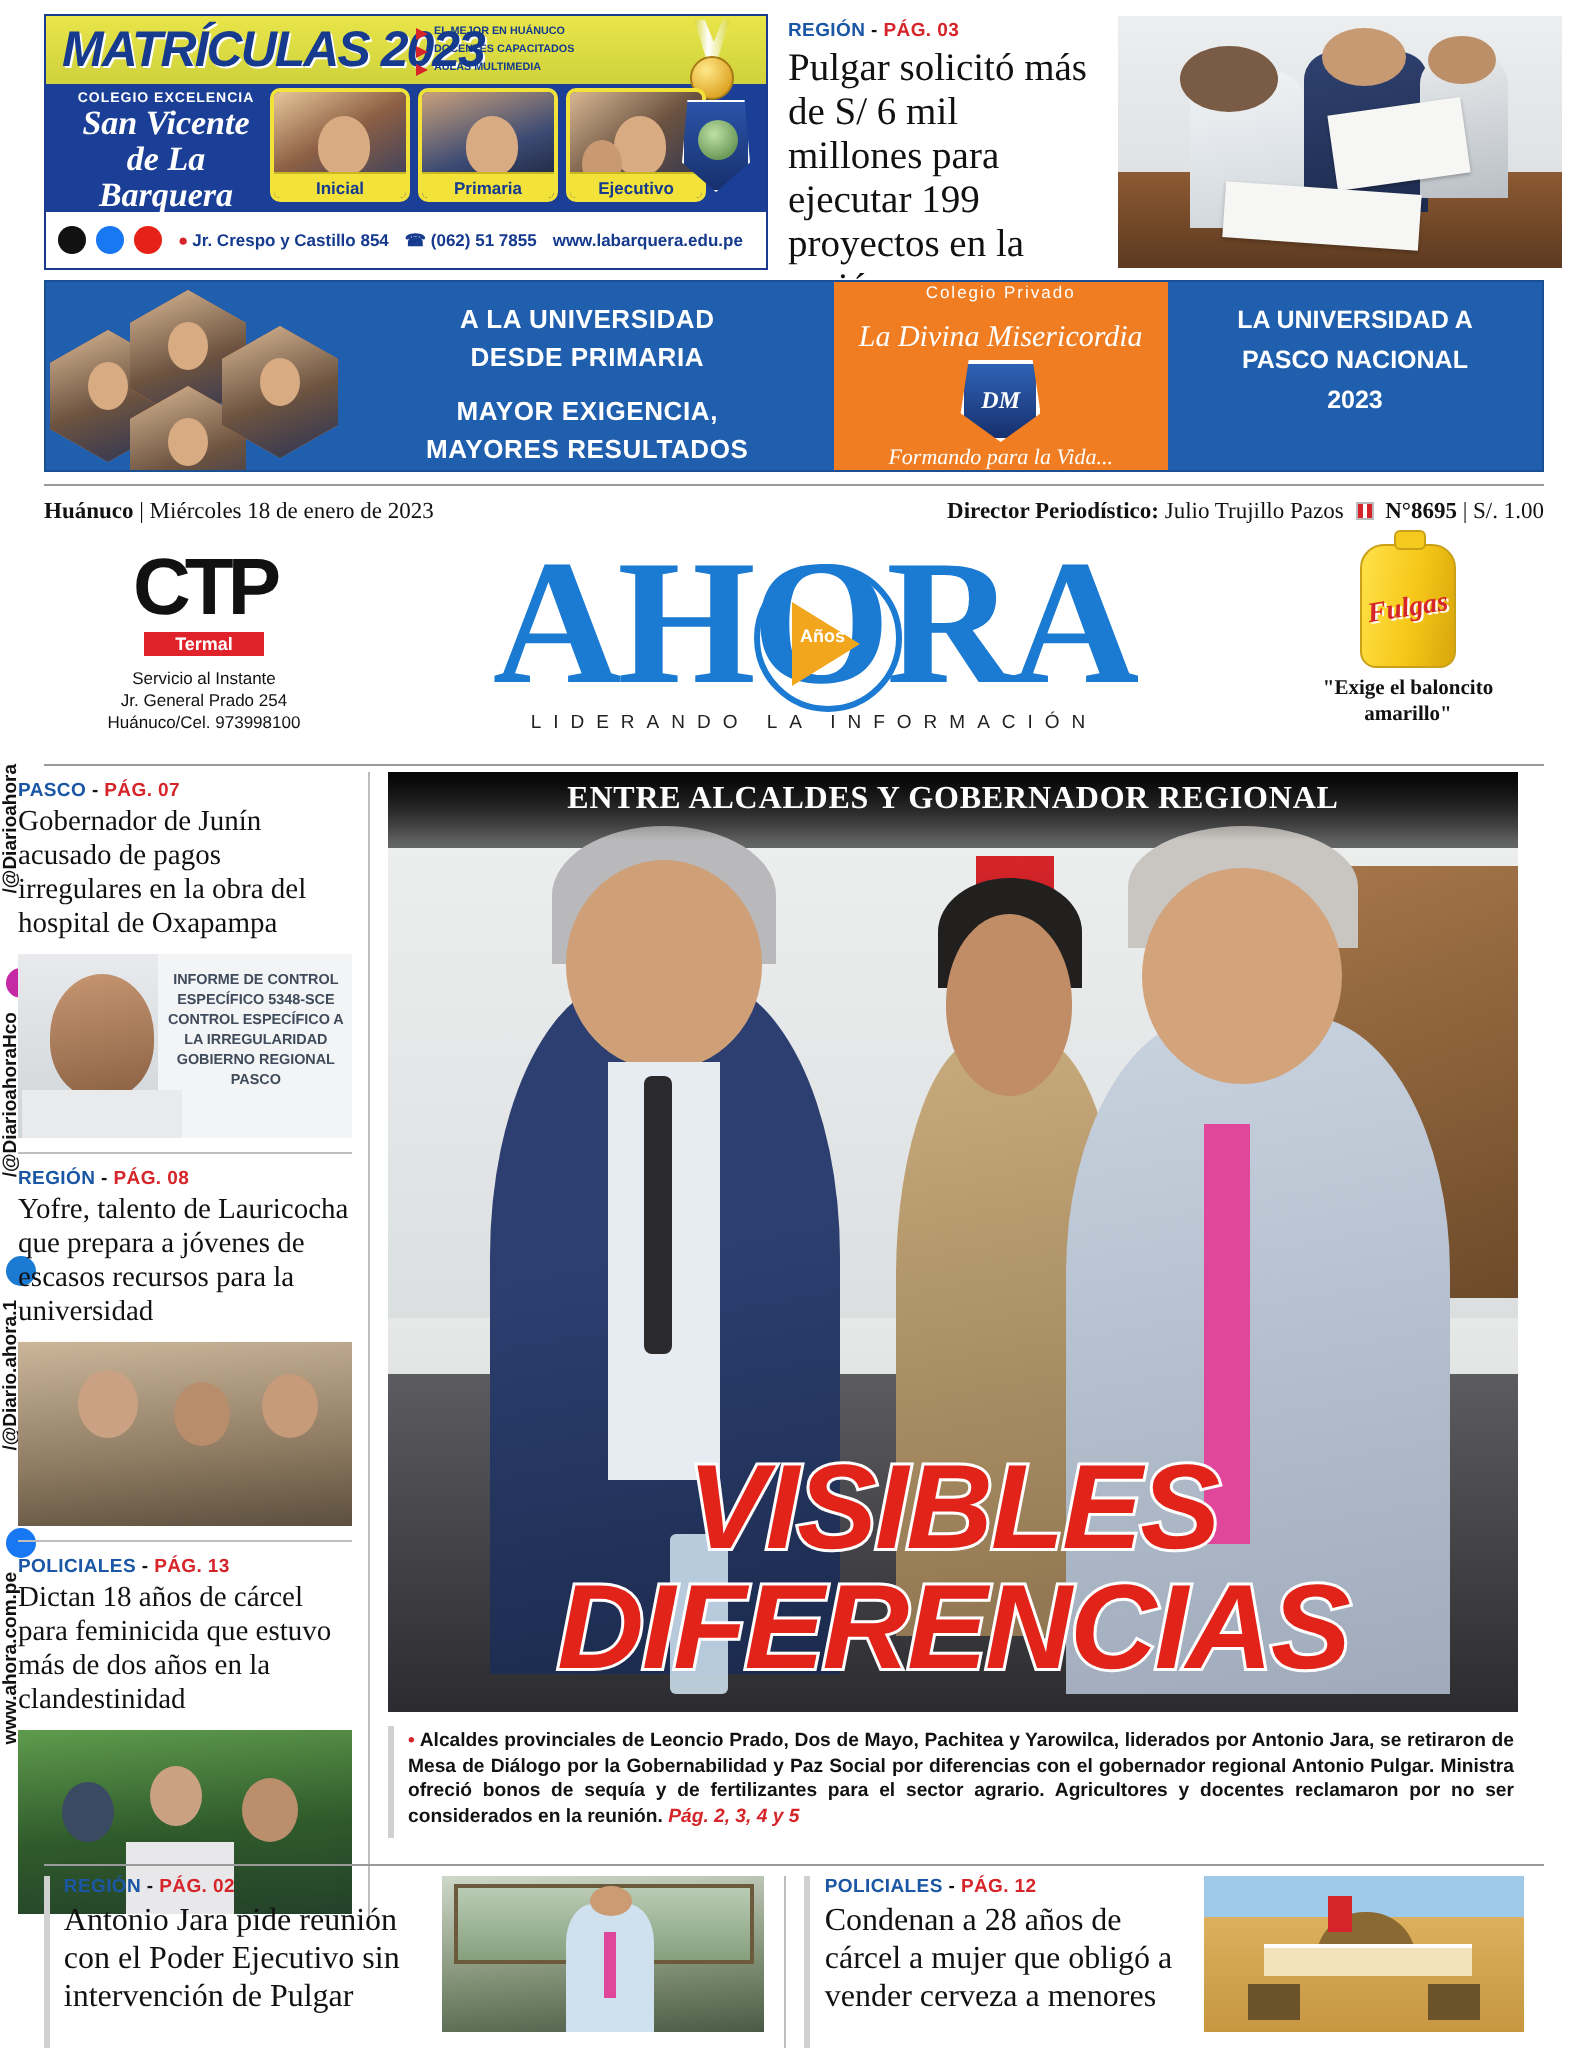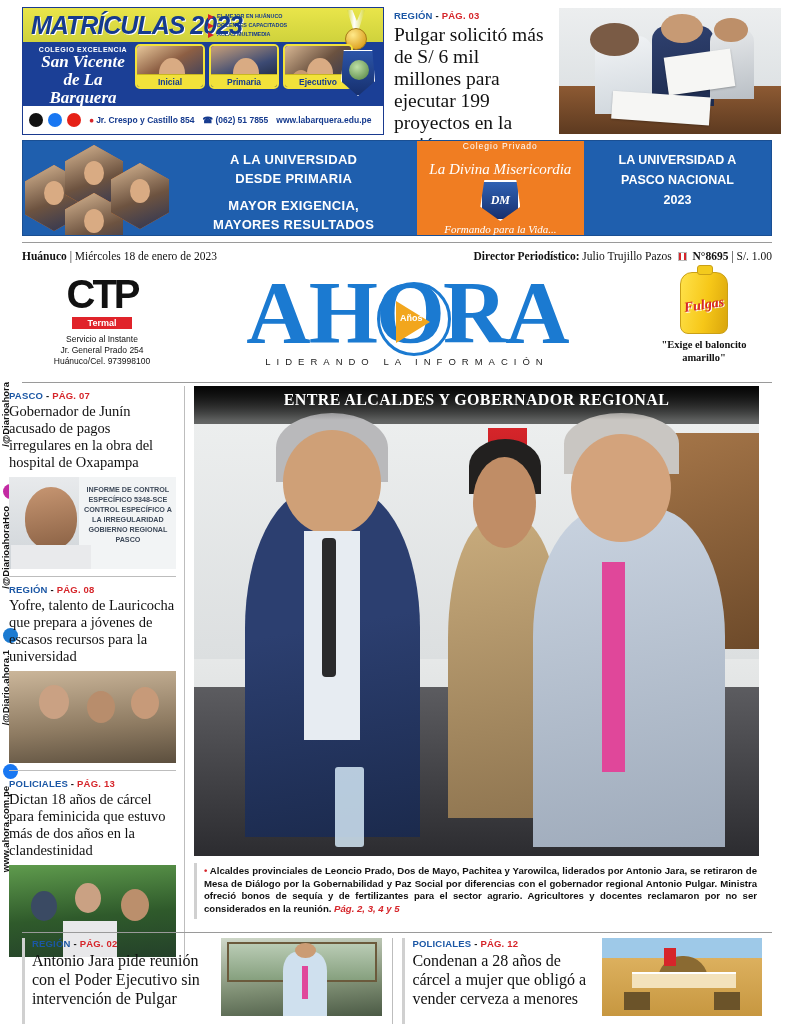--- a/index.html
+++ b/index.html
@@ -46,21 +46,21 @@
     position:absolute; left:2px; top:18px; width:22px; height:22px; border-radius:50%;
     background:radial-gradient(circle at 35% 30%,#ffe98a,#e0a82a 70%,#b8861c);
     border:1px solid #a67a17;
   }
   .barq-school{
     position:absolute; left:10px; top:38px; width:100px; text-align:center; color:#fff;
   }
   .barq-school .sm{ font-family:"Liberation Sans",sans-serif; font-size:7px; font-weight:bold; letter-spacing:.5px; }
   .barq-school .lg{ font-family:"Liberation Serif",serif; font-style:italic; font-size:17px; line-height:18px; font-weight:bold; }
   .barq-photos{ position:absolute; left:112px; top:36px; display:flex; gap:4px; }
-  .bp{ width:70px; height:45px; border:2px solid #f2e23a; border-radius:5px; overflow:hidden; position:relative; }
+  .bp{ width:70px; height:57px; border:2px solid #f2e23a; border-radius:5px; overflow:hidden; position:relative; }
   .bp i{ position:absolute; inset:0; display:block; }
   .bp1 i{ background:linear-gradient(150deg,#e7c79a,#8d5f44 45%,#2d3b62 100%); }
   .bp2 i{ background:linear-gradient(160deg,#c9a07a,#3c4a73 55%,#141c30 100%); }
   .bp3 i{ background:linear-gradient(140deg,#d8b793,#6b5240 50%,#2a3355 100%); }
   .bp .face{ position:absolute; width:26px; height:30px; border-radius:50% 50% 45% 45%; background:#d9ab83; left:22px; top:12px; }
   .bp .face2{ position:absolute; width:20px; height:24px; border-radius:50%; background:#c99a71; left:6px; top:24px; }
   .bp-label{
     position:absolute; bottom:-1px; left:0; width:100%; height:14px; background:#f2e23a;
     font-family:"Liberation Sans",sans-serif; font-size:8.5px; font-weight:bold; color:#153a8e;
     text-align:center; line-height:14px; border-top:1px solid #c9b81f;
@@ -573,20 +573,24 @@
             <span class="head"></span>
         </div>
         <div class="p-right">
           <span class="hair"></span>
             <span class="head"></span>
             <span class="tie"></span>
         </div>
         <div class="bottle"></div>
       </div>
       <div class="hero-kicker">ENTRE ALCALDES Y GOBERNADOR REGIONAL</div>
+      <div class="hero-head">
+        <span>VISIBLES</span>
+        <span>DIFERENCIAS</span>
+      </div>
     </div>
 
     <div class="summary">
       <span class="bul">•</span>
       <span>Alcaldes provinciales de Leoncio Prado, Dos de Mayo, Pachitea y Yarowilca, liderados por Antonio Jara, se retiraron de Mesa de Diálogo por la Gobernabilidad y Paz Social por diferencias con el gobernador regional Antonio Pulgar. Ministra ofreció bonos de sequía y de fertilizantes para el sector agrario. Agricultores y docentes reclamaron por no ser considerados en la reunión.</span>
       <span class="pg">Pág. 2, 3, 4 y 5</span>
     </div>
   </div>
 </div>
 

